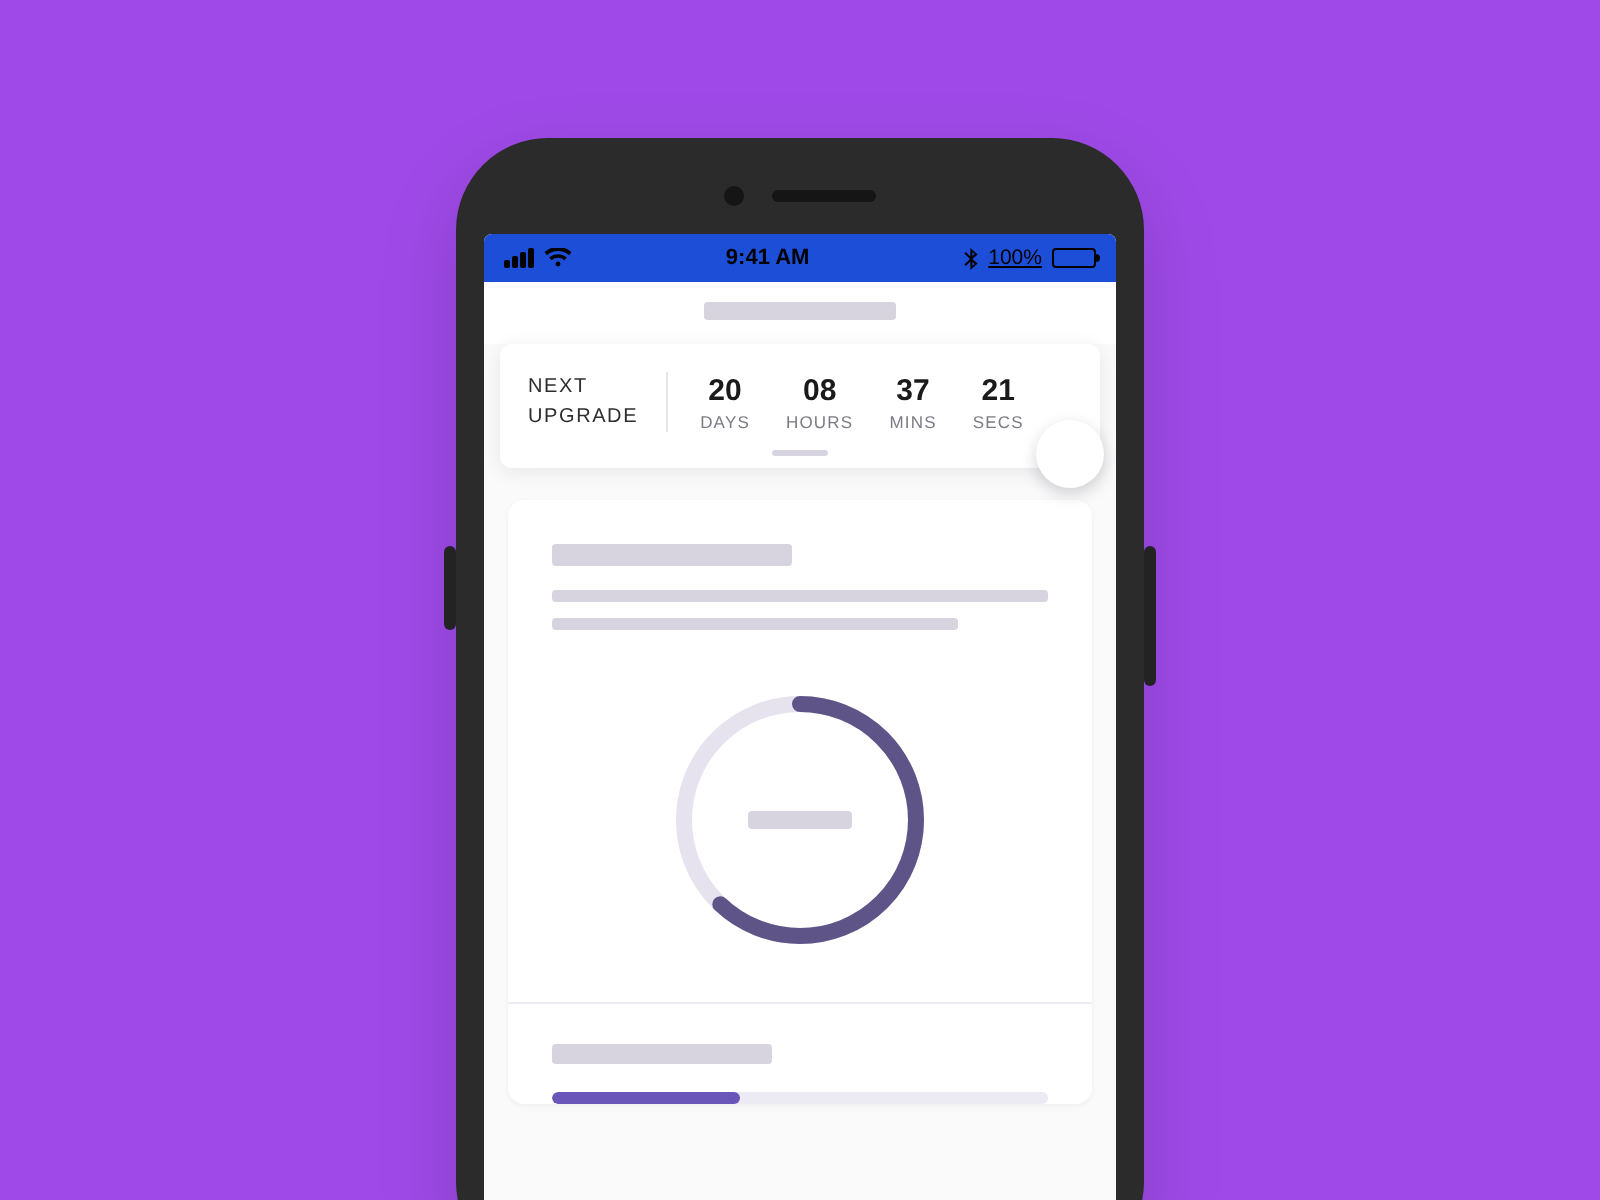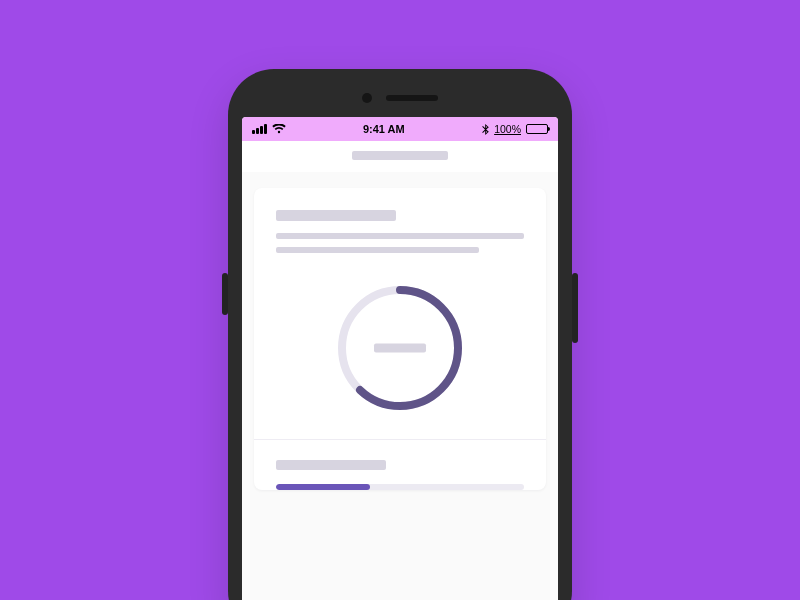--- a/index.html
+++ b/index.html
@@ -53,21 +53,21 @@
   
   .status-bar {
     height: 24px;
     display:flex;
     align-items:center;
     justify-content:space-between;
     padding: 0 10px;
     font-size: 11px;
     font-weight: 600;
     color:#000;
-    background:#f0abfc;
+    background:#1d4ed8;
   }
   .status-left, .status-right { display:flex; align-items:center; gap:5px;text-decoration:underline; }
   .status-right { font-size:10.5px; font-weight:500; }
   .signal { display:flex; align-items:flex-end; gap:1.5px; }
   .signal i { width:2.5px; background:#000; display:block; border-radius:1px; }
   .signal i:nth-child(1){height:4px} .signal i:nth-child(2){height:6px}
   .signal i:nth-child(3){height:8px} .signal i:nth-child(4){height:10px}
   .wifi-icon { width:14px; height:10px; position:relative; }
   .wifi-icon svg { display:block; }
   .bt-icon svg { display:block; }
@@ -202,20 +202,44 @@
         <span class="battery">
           <span class="battery-fill"></span>
         </span>
       </div>
     </div>
 
     <div class="app-header">
       <span class="ph"></span>
     </div>
 
+    <div class="countdown-card">
+      <div class="countdown-label">NEXT
+UPGRADE</div>
+      <div class="count-units">
+        <div class="unit">
+          <div class="num">20</div>
+          <div class="lab">DAYS</div>
+        </div>
+        <div class="unit">
+          <div class="num">08</div>
+          <div class="lab">HOURS</div>
+        </div>
+        <div class="unit">
+          <div class="num">37</div>
+          <div class="lab">MINS</div>
+        </div>
+        <div class="unit">
+          <div class="num">21</div>
+          <div class="lab">SECS</div>
+        </div>
+      </div>
+      <span class="drag-handle"></span>
+      <span class="fab"></span>
+    </div>
 
     <div class="content-card">
       <div class="ph title-ph"></div>
       <div class="ph line-ph"></div>
       <div class="ph line-ph short"></div>
 
       <div class="ring-wrap">
         <div class="ring">
           <svg width="130" height="130" viewBox="0 0 130 130">
             <circle class="ring-track" cx="65" cy="65" r="58" fill="none" stroke-width="8"></circle>

